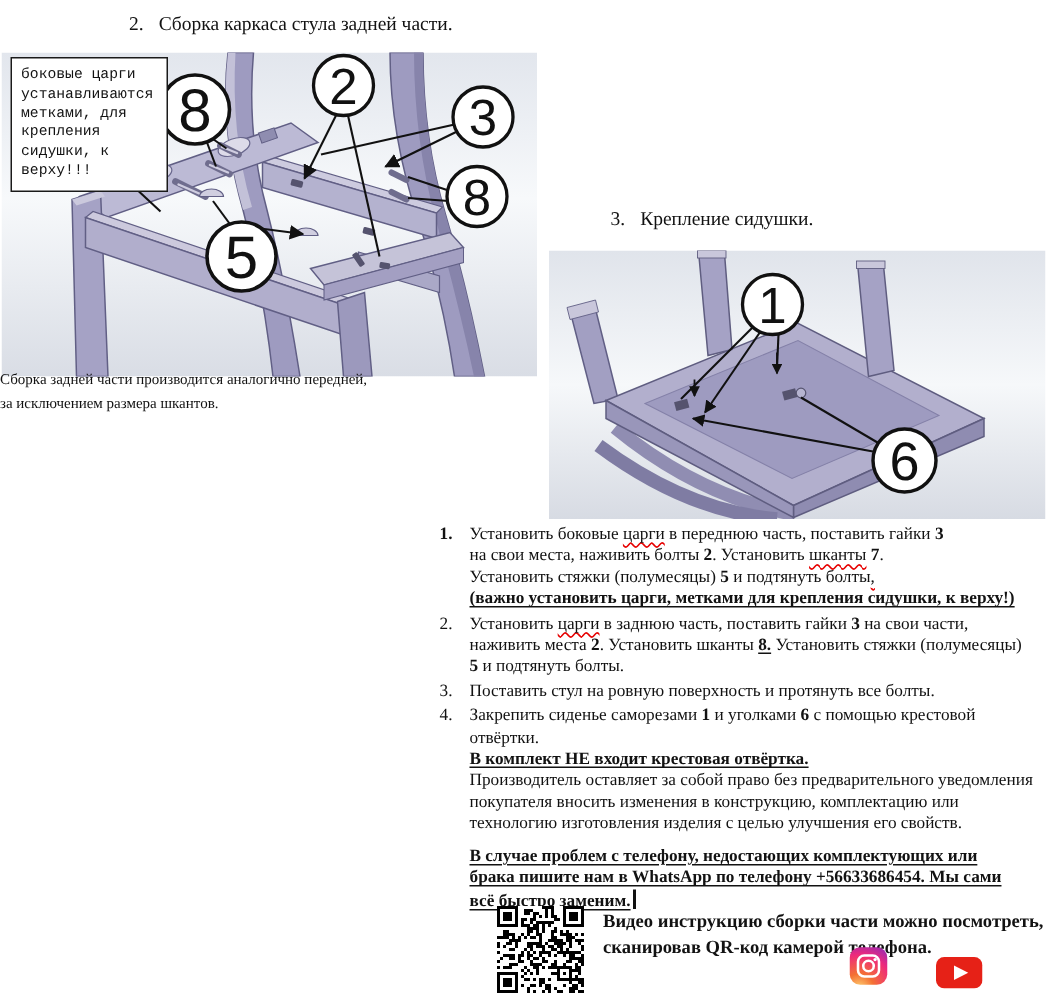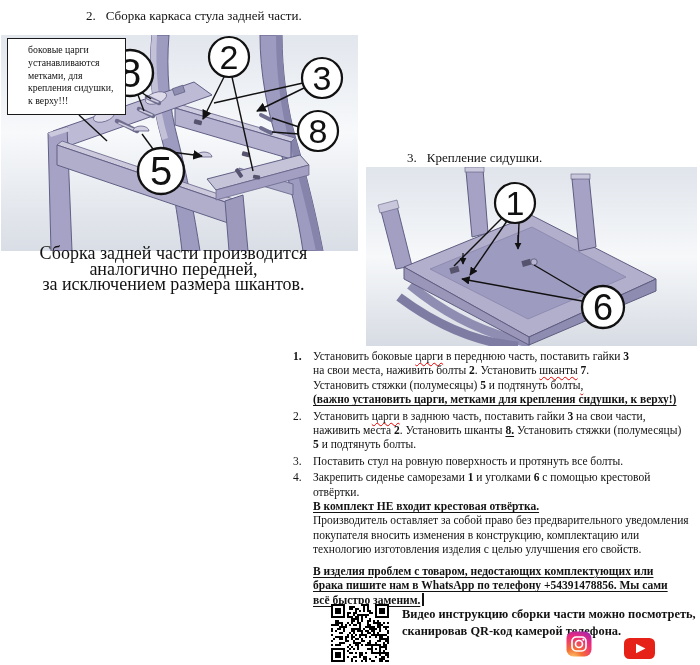--- a/index.html
+++ b/index.html
@@ -6,33 +6,33 @@
   body{
     width:700px;height:665px;position:relative;overflow:hidden;
     background:#ffffff;color:#121212;
     font-family:"Liberation Serif","DejaVu Serif",serif;
   }
   .abs{position:absolute;}
   
   .sec-title{font-size:13px;white-space:nowrap;}
   .sec-title .mk{margin-right:10px;}
   #title1{left:86px;top:8px;}
-  #title2{left:407px;top:138px;margin-top:12px;}
+  #title2{left:407px;top:138px;}
   
   #diagram1{left:1px;top:35px;width:357px;height:216px;}
   #diagram2{left:366px;top:167px;width:331px;height:179px;}
   .callout-note{
     position:absolute;left:6px;top:3px;width:92px;
     background:#fff;border:1.6px solid #1a1a1a;
-    font-family:Liberation Serif, serif;
-    font-size:9.8px;line-height:12.8px;padding:5px 5px 6px 20px;
+    font-family:Liberation Mono, monospace;
+    font-size:9.8px;line-height:12.8px;padding:5px 5px 6px 6px;
   }
   
-  #note1{left:0;top:246px;width:347px;text-align:center;
-    font-size:18px;line-height:15.7px;}
+  #note1{left:0;top:246px;width:347px;text-align:left;
+    font-size:10px;line-height:15.7px;}
   
   #list{left:293px;top:349px;width:407px;font-size:11.5px;line-height:14.4px;}
   .item{display:flex;margin-bottom:2px;}
   .item .mk{width:20px;flex:none;}
   .item.first .mk{font-weight:bold;}
   .item .tx{flex:1;}
   span.b{font-weight:bold;}
   span.u{text-decoration:underline;text-decoration-thickness:1px;text-underline-offset:2px;}
   span.sq{text-decoration:underline;text-decoration-style:wavy;
     text-decoration-color:#e60000;text-decoration-thickness:1px;
@@ -228,21 +228,21 @@
     <span class="tx"><span>Установить </span><span class="sq">царги</span><span> в заднюю часть, поставить гайки </span><span class="b">3</span><span> на свои части,</span><br><span>наживить места </span><span class="b">2</span><span>. Установить шканты </span><span class="b u">8.</span><span> Установить стяжки (полумесяцы)</span><br><span class="b">5</span><span> и подтянуть болты.</span></span>
   </div>
   <div class="item">
     <span class="mk">3.</span>
     <span class="tx"><span>Поставить стул на ровную поверхность и протянуть все болты.</span></span>
   </div>
   <div class="item">
     <span class="mk">4.</span>
     <span class="tx"><span> Закрепить сиденье саморезами </span><span class="b">1</span><span> и уголками </span><span class="b">6</span><span> с помощью крестовой</span><br><span>отвёртки.</span><br><span class="b u">В комплект НЕ входит крестовая отвёртка.</span><br><span>Производитель оставляет за собой право без предварительного уведомления</span><br><span>покупателя вносить изменения в конструкцию, комплектацию или</span><br><span>технологию изготовления изделия с целью улучшения его свойств.</span></span>
   </div>
-  <div id="warning"><span><span class="b u">В изделия проблем с товаром, недостающих комплектующих или</span><br><span class="b u">брака пишите нам в WhatsApp по телефону +54391478856. Мы сами</span><br><span class="b u">всё быстро заменим.</span></span><span class="cursor"></span></div>
+  <div id="warning"><span><span class="b u">В случае проблем с телефону, недостающих комплектующих или</span><br><span class="b u">брака пишите нам в WhatsApp по телефону +56633686454. Мы сами</span><br><span class="b u">всё быстро заменим.</span></span><span class="cursor"></span></div>
 </div>
 
 <div id="qr-row" class="abs">
   <svg id="qr-svg" width="60" height="58" viewBox="0 0 29 29" shape-rendering="crispEdges">
     <rect width="29" height="29" fill="#fff"></rect>
     <g fill="#000" id="qr-mods">
         <rect x="15" y="0" width="1" height="1"></rect>
         <rect x="16" y="0" width="1" height="1"></rect>
         <rect x="17" y="0" width="1" height="1"></rect>
         <rect x="18" y="0" width="1" height="1"></rect>

